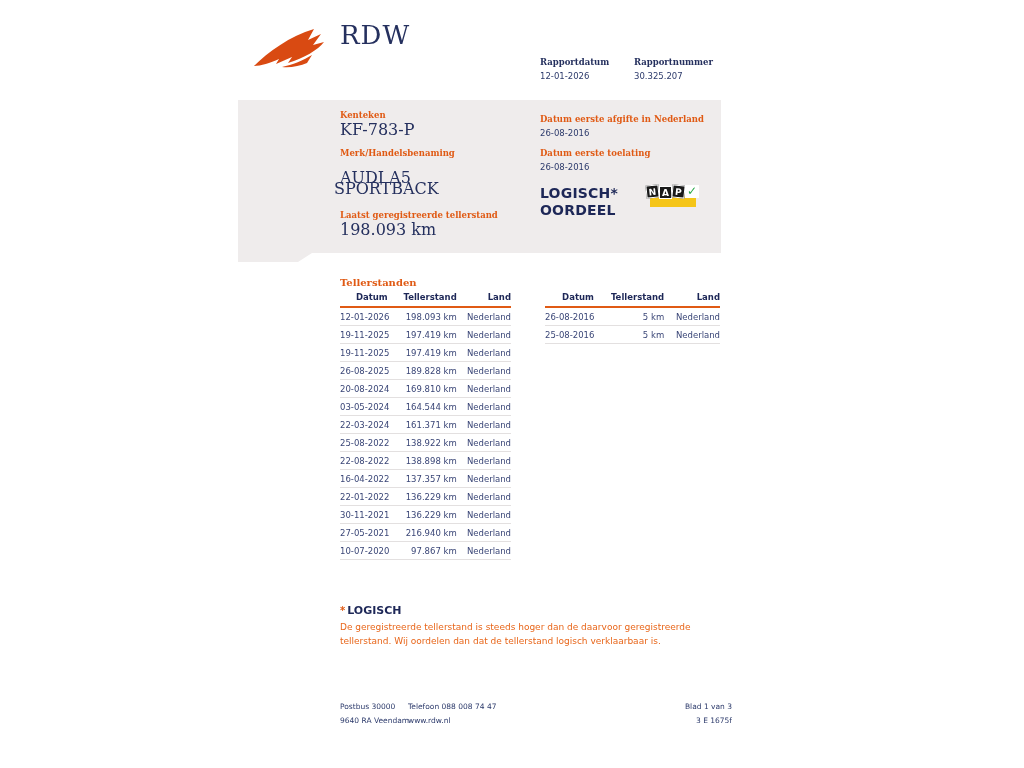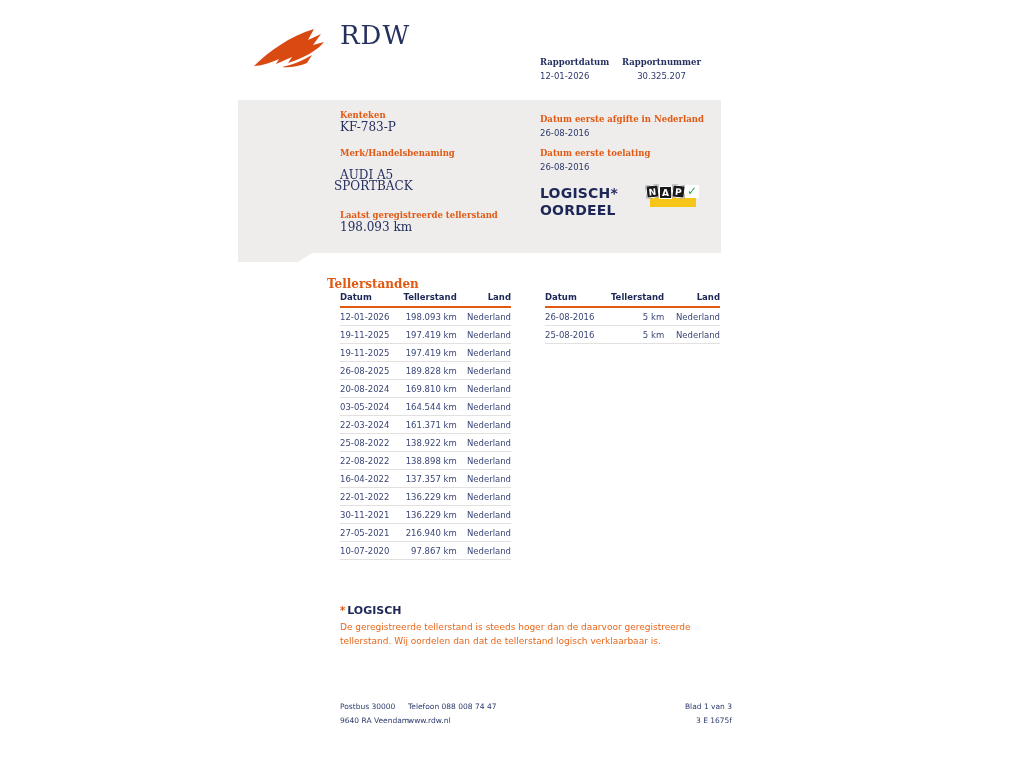--- a/index.html
+++ b/index.html
@@ -8,52 +8,52 @@
 
   
   .logo-feather { position:absolute; left:252px; top:26px; width:82px; height:46px; }
   .logo-text { position:absolute; left:340px; top:20px; font-family:"DejaVu Serif", serif;
                font-size:26px; color:#25305e; letter-spacing:1px; }
   .doc-title { position:absolute; left:540px; top:25px; font-family:"DejaVu Serif", serif;
                font-weight:bold; font-size:17px; color:#e05a14; }
   .meta { position:absolute; left:540px; top:57px; font-size:8.5px; color:#25305e; }
   .meta-label { font-family:"DejaVu Serif", serif; font-weight:bold; }
   .meta-col { display:inline-block; vertical-align:top; }
-  .meta-col + .meta-col { margin-left:10px;text-align:center; }
+  .meta-col + .meta-col { margin-left:22px; }
   .meta-value { margin-top:4px; font-size:8.5px; color:#2c3a6b; }
 
   
   .panel { position:absolute; left:238px; top:100px; width:483px; height:162px;
            background:#efecec;
            clip-path:polygon(0 0, 100% 0, 100% 153px, 74px 153px, 60px 162px, 0 162px); }
   .p-label { position:absolute; font-family:"DejaVu Serif", serif; font-weight:bold;
              font-size:8.5px; color:#e05a14; }
-  .p-value { position:absolute; font-family:"DejaVu Serif", serif; font-size:12px; color:#25305e; }
+  .p-value { position:absolute; font-family:"DejaVu Serif", serif; font-size:16px; color:#25305e; }
   .oordeel { position:absolute; left:302px; top:85px; font-weight:bold; font-size:14px;
              color:#1d2757; line-height:17px; letter-spacing:0.2px; }
 
   
   .nap { position:absolute; left:408px; top:83px; width:52px; height:28px; }
   .nap-bar { position:absolute; left:4px; top:10px; width:46px; height:14px; background:#f5c518; }
   .nap-letter { position:absolute; top:2px; width:13px; height:13px; background:#1a1a1a;
                 color:#ffffff; font-size:9px; font-weight:bold; text-align:center;
                 line-height:13px; border:1px solid #ffffff; }
   .nap-n { left:0; transform:rotate(-6deg); }
   .nap-a { left:13px; top:3px; }
   .nap-p { left:26px; transform:rotate(6deg); }
   .nap-check { position:absolute; left:39px; top:2px; width:14px; height:13px; background:#ffffff;
                color:#2aa84a; font-size:12px; font-weight:bold; text-align:center; line-height:13px; }
 
   
-  .tables-title { position:absolute; left:327px; top:277px; font-family:"DejaVu Serif", serif;
-                  font-weight:bold; font-size:12px; color:#e05a14; }
+  .tables-title { position:absolute; left:340px; top:277px; font-family:"DejaVu Serif", serif;
+                  font-weight:bold; font-size:10px; color:#e05a14; }
   .odo-table { position:absolute; top:290px; border-collapse:collapse; font-size:8.5px; }
   .odo-left  { left:340px; width:171px; }
   .odo-right { left:545px; width:175px; }
-  .odo-table th { font-size:8.5px; font-weight:bold; color:#1d2757; text-align:left;
+  .odo-table th { font-size:8.5px; font-weight:bold; color:#1d2757; text-align:center;
                   padding:2px 0 4px 0; border-bottom:2px solid #e05a14; }
   .odo-table td { color:#3a4677; padding:3.5px 0; border-bottom:1px solid #e3e0e0; }
   .odo-table th.c1, .odo-table td.c1 { text-align:right; }
   .odo-table th.c2, .odo-table td.c2 { text-align:right; }
   .odo-table .c0 { width:38%; }
   .odo-table .c1 { width:30%; }
   .odo-table .c2 { width:32%; }
 
   
   .note-title { position:absolute; left:340px; top:604px; font-size:11px; font-weight:bold; color:#1d2757; }

